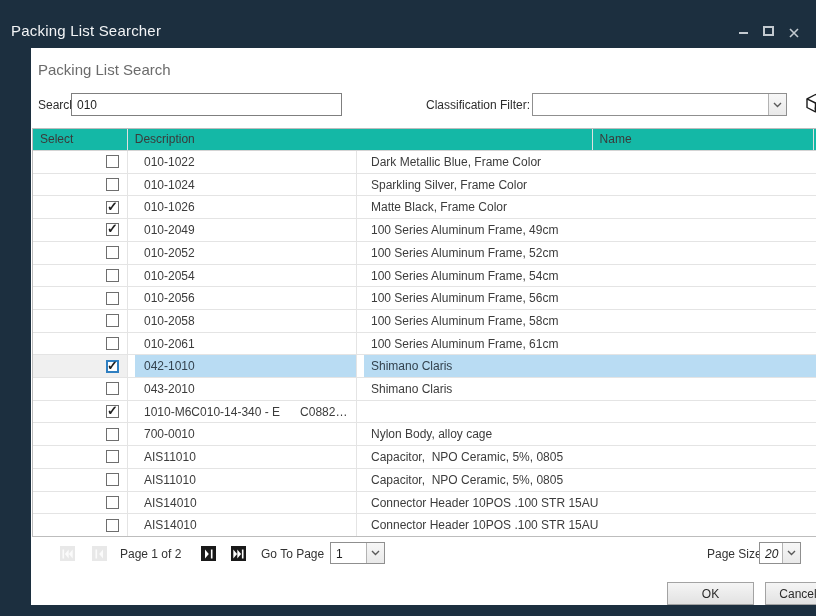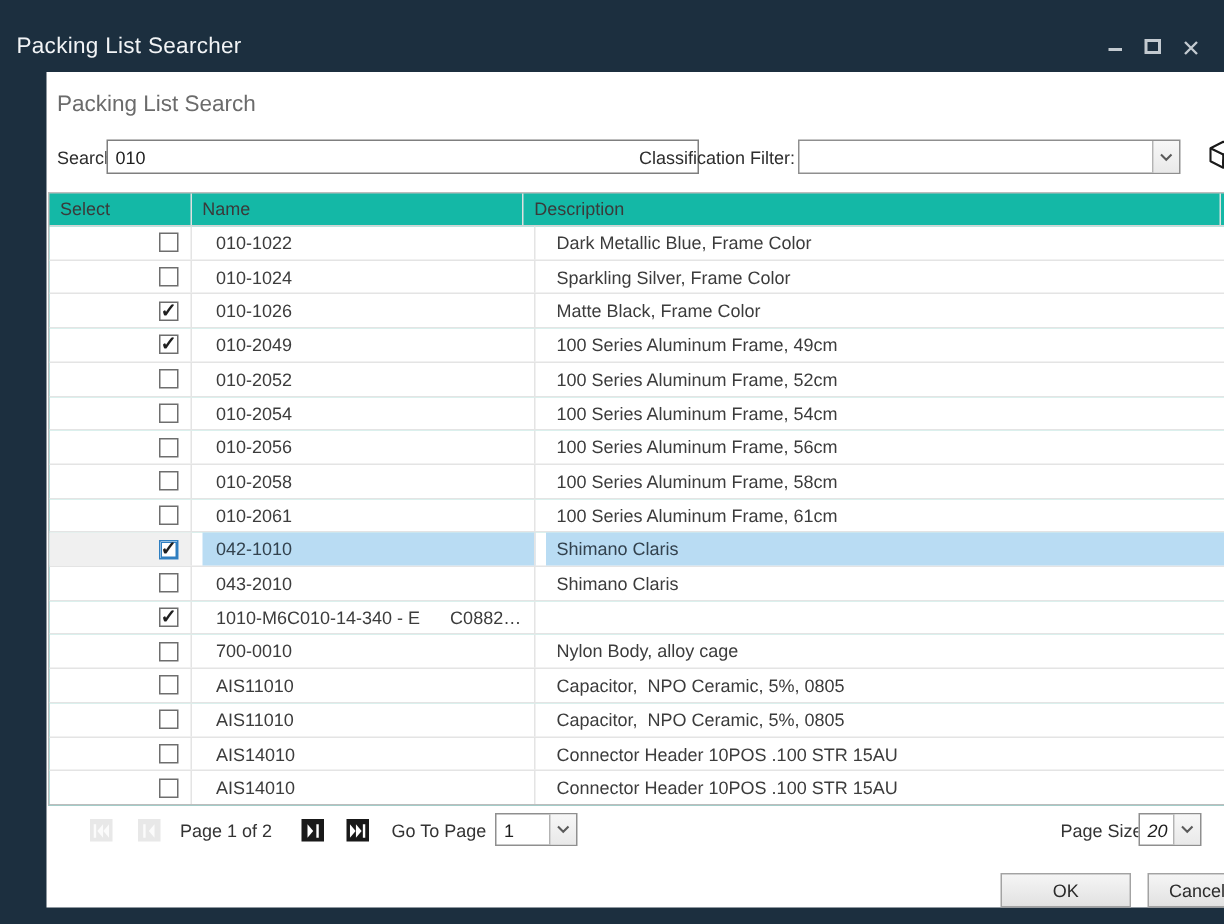--- a/index.html
+++ b/index.html
@@ -24,21 +24,21 @@
   .max-glyph { position: absolute; left: 0; top: 1px; width: 11px; height: 10px; border: 2px solid #c3cad0; }
 
   
   .content { position: absolute; left: 7px; top: 48px; width: 802px; height: 557px; background: #ffffff; margin-left: 24px; }
 
   .page-heading { position: absolute; left: 7px; top: 13px; font-size: 15px; color: #6b6b6b; }
 
   .field-label { position: absolute; font-size: 12px; color: #2d2d2d; }
   .search-label { left: 7px; top: 50px; }
   .search-input {
-    position: absolute; left: 40px; top: 45px; width: 395px; height: 23px;
+    position: absolute; left: 40px; top: 45px; width: 271px; height: 23px;
     border: 1px solid #7f7f7f; font-family: "Liberation Sans", sans-serif;
     font-size: 12px; color: #1e1e1e; padding: 0 5px; outline: none;
   }
   .class-label { left: 395px; top: 50px; }
 
   .combo { position: absolute; background: #fff; border: 1px solid #8f8f8f; display: flex; }
   .combo-class { left: 501px; top: 45px; width: 255px; height: 23px; }
   .combo-value { flex: 1; font-size: 12px; color: #1e1e1e; padding: 4px 5px 0 5px; overflow: hidden; white-space: nowrap; }
   .combo-btn {
     width: 18px; border-left: 1px solid #b3b3b3;
@@ -158,22 +158,22 @@
       <path d="M4 6.8 L12.5 11 L21 6.8" stroke="#1a1a1a" stroke-width="1.4" fill="none" stroke-linejoin="round"></path>
       <path d="M12.5 11 V19.8" stroke="#1a1a1a" stroke-width="1.4" fill="none"></path>
       <circle cx="16.5" cy="16.5" r="4.2" fill="#ffffff" stroke="#1a1a1a" stroke-width="1.4"></circle>
       <path d="M19.6 19.6 L22.5 22.5" stroke="#1a1a1a" stroke-width="1.7" fill="none" stroke-linecap="round"></path>
     </svg>
   </div>
 
   <div class="table">
     <div class="thead">
       <div class="th th-select">Select</div>
+      <div class="th th-desc">Description</div>
       <div class="th th-name">Name</div>
-      <div class="th th-desc">Description</div>
       <div class="th th-stub"></div>
     </div>
 
     <div class="tbody">
         <div class="row">
       <div class="cell cell-select">
         <span class="checkbox"></span>
       </div>
       <div class="cell cell-name">010-1022</div>
       <div class="cell cell-desc">Dark Metallic Blue, Frame Color</div>

